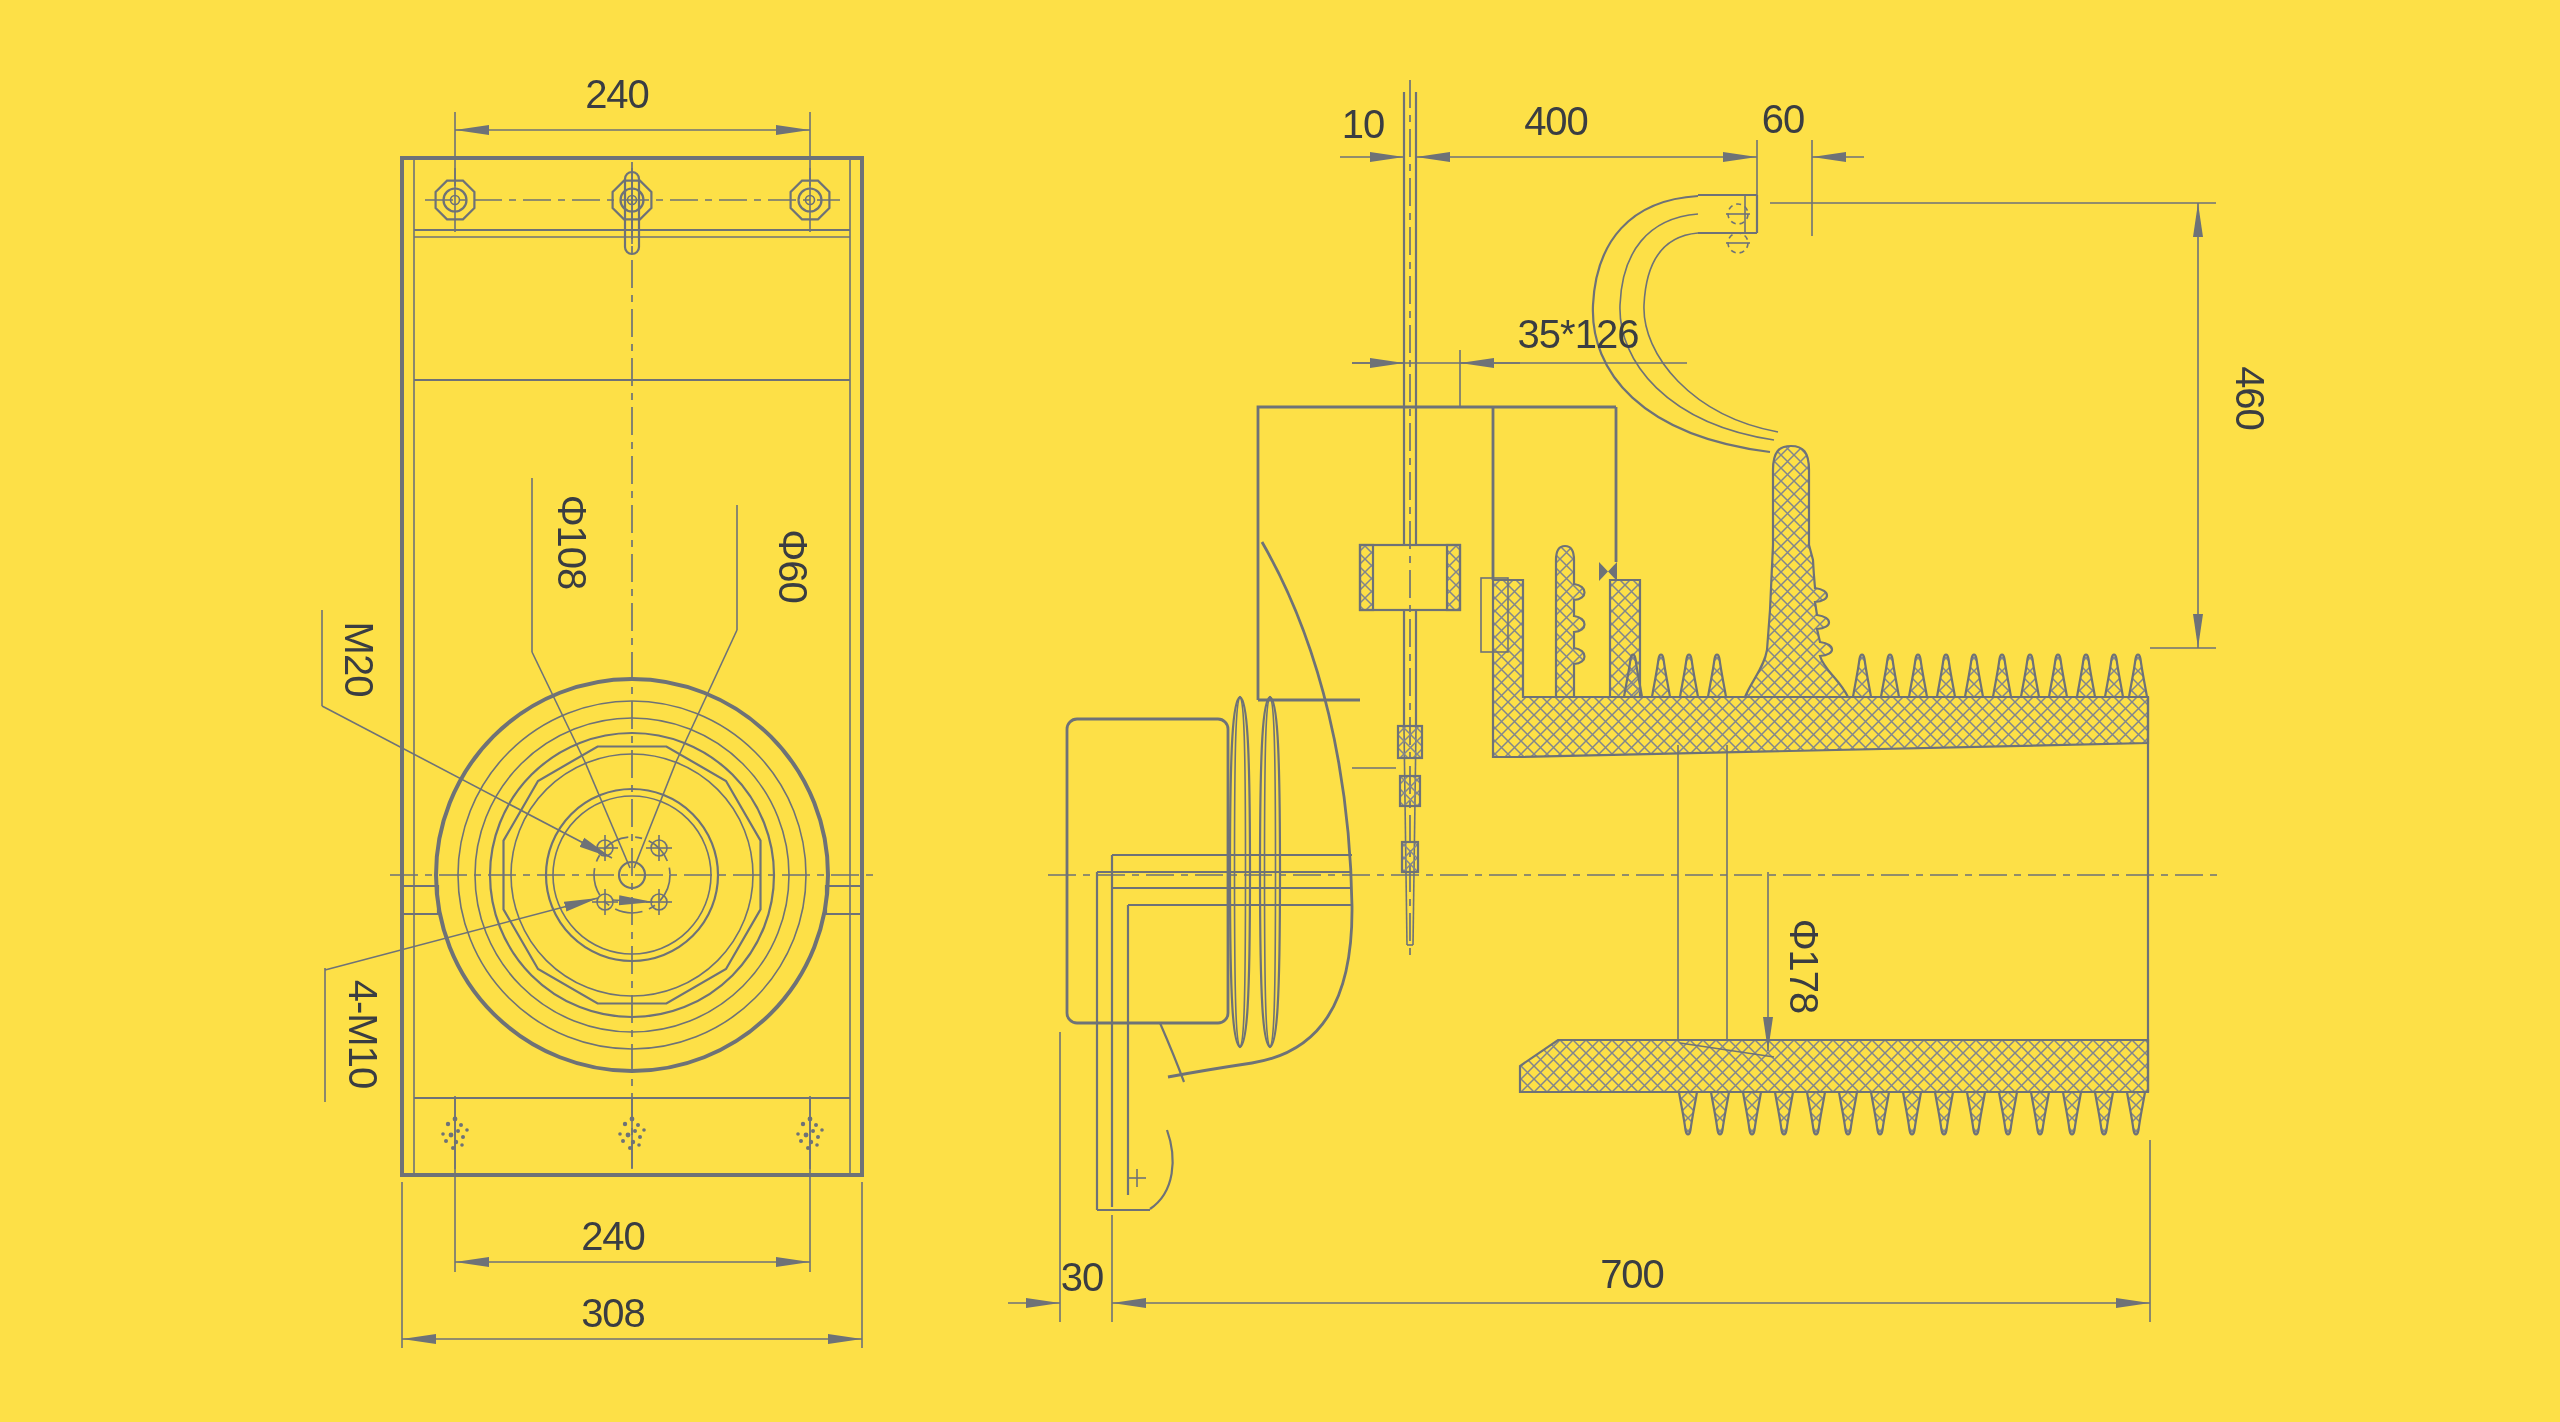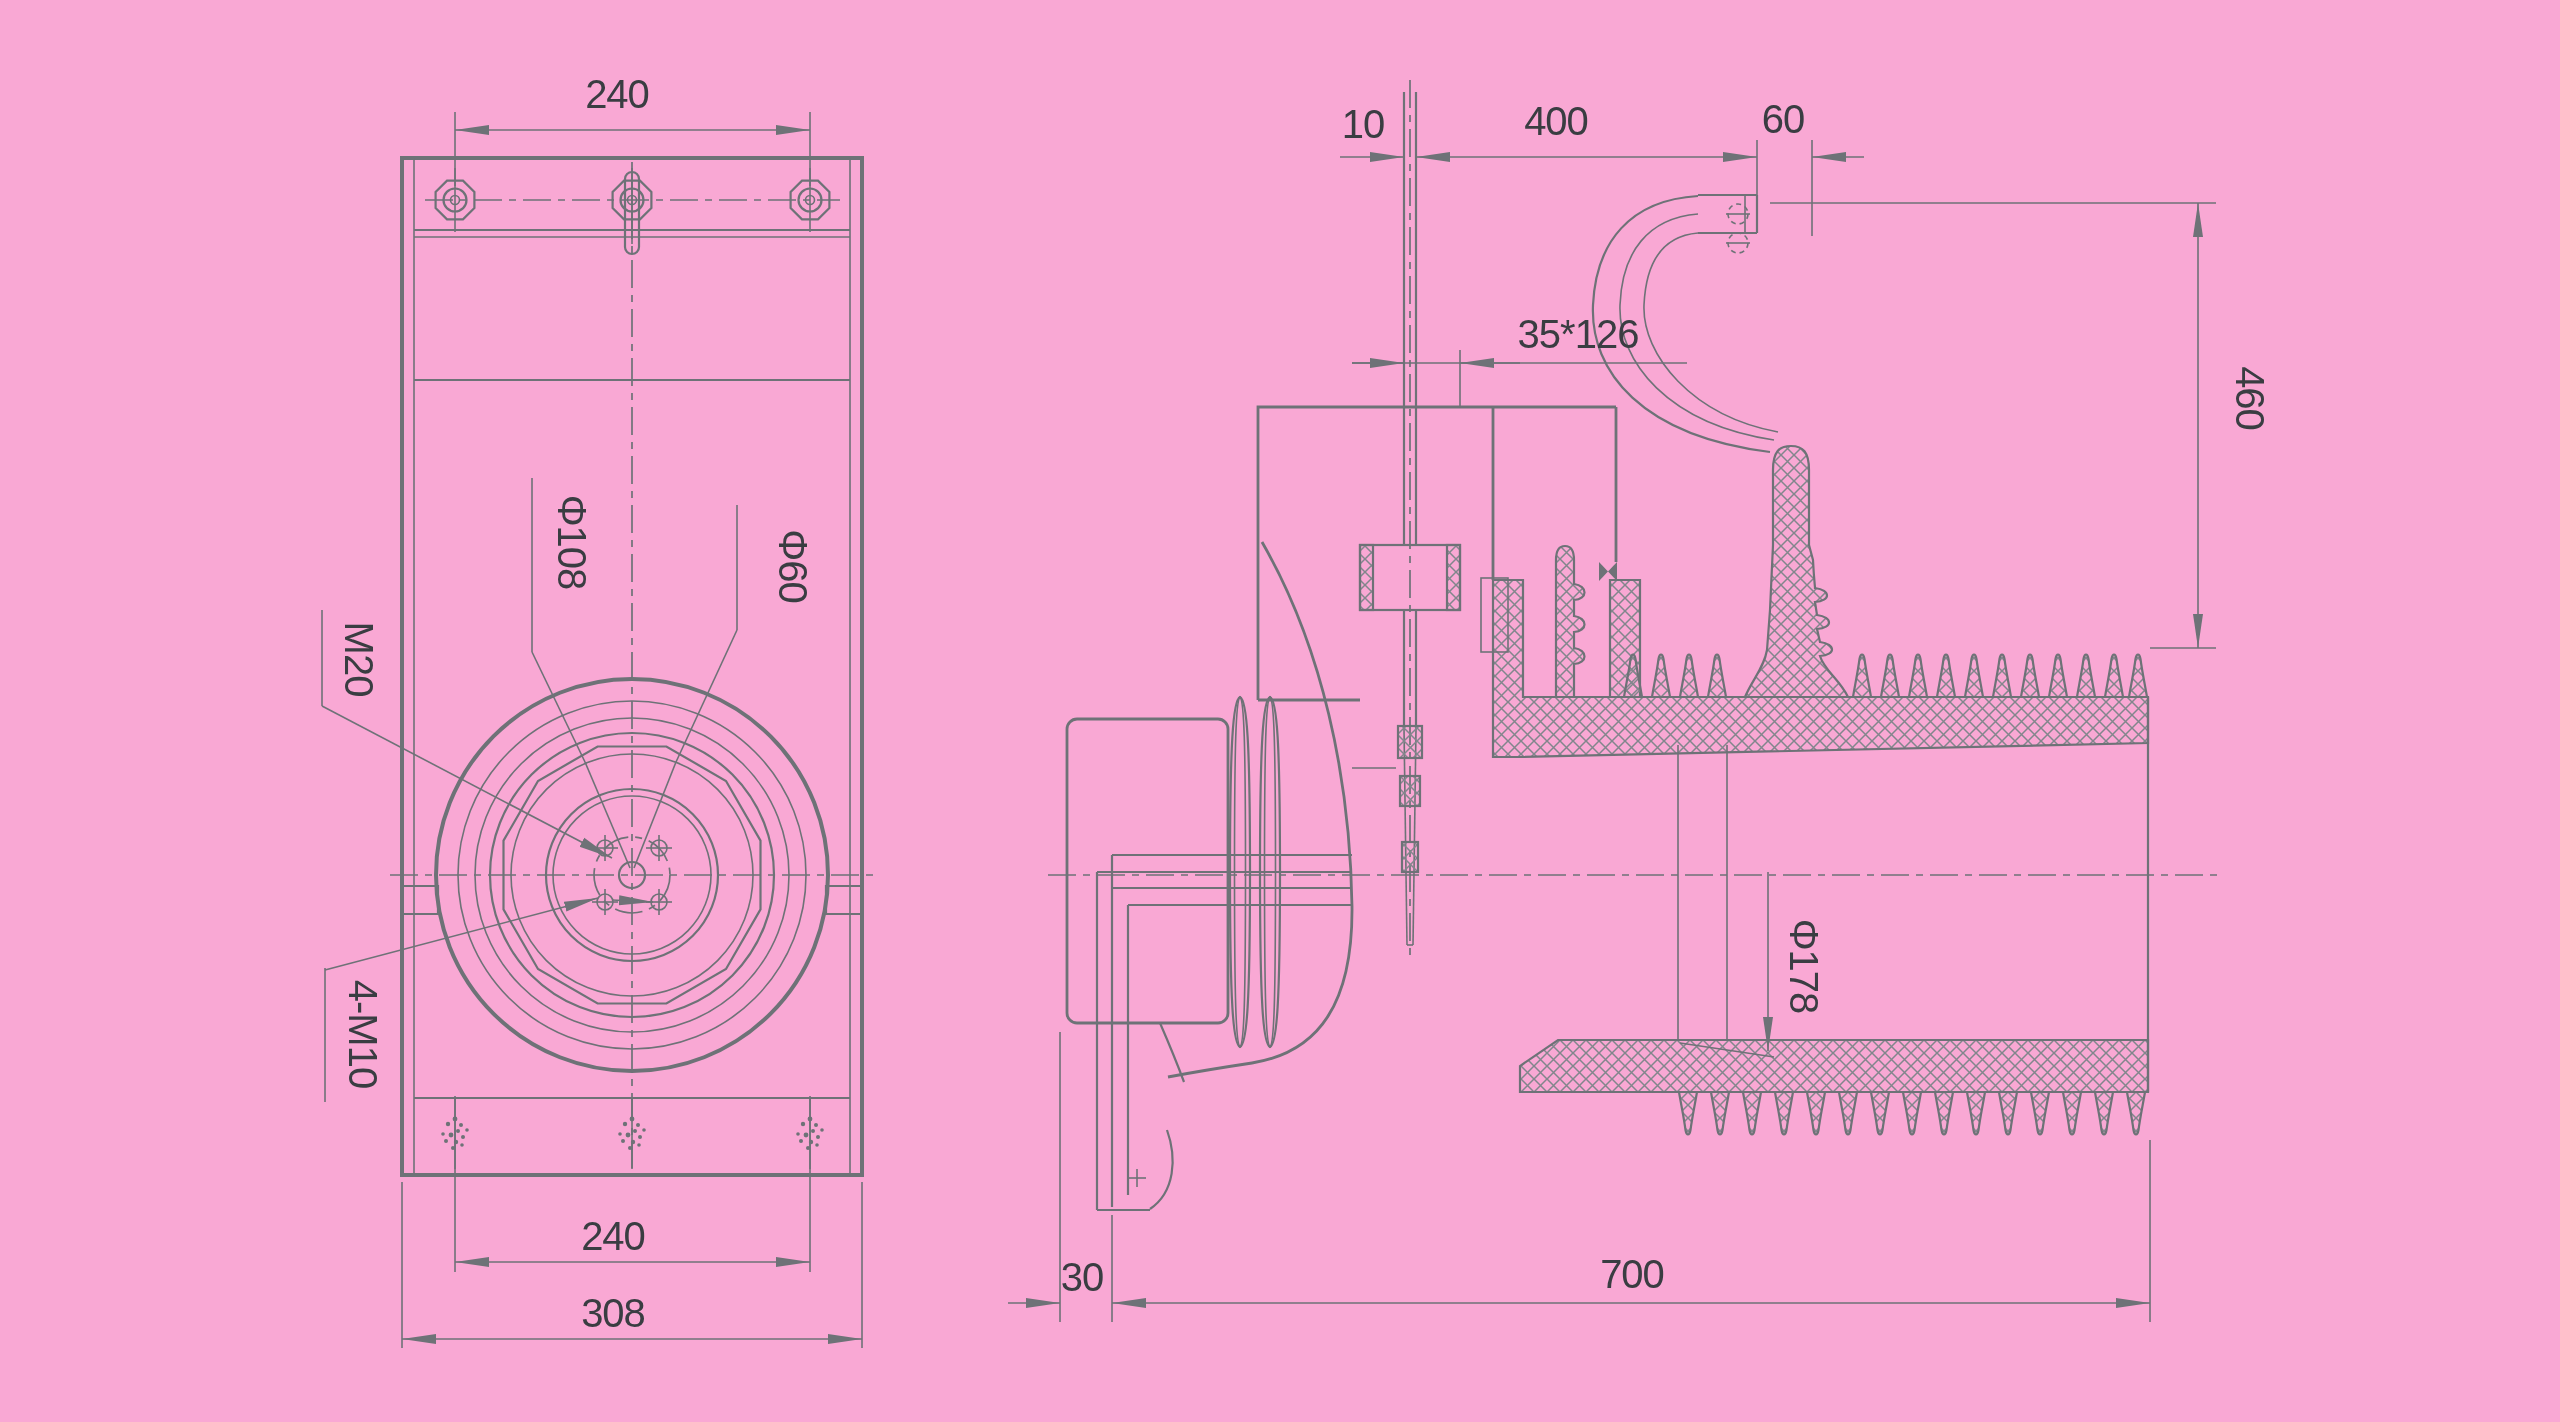--- a/index.html
+++ b/index.html
@@ -1,16 +1,16 @@
 <!DOCTYPE html>
 <html><head>
 <meta charset="utf-8">
 <style>
   html,body{margin:0;padding:0;background:#ffffff;}
-  .stage{width:2560px;height:1422px;background:#f9a8d4;position:relative;overflow:hidden;}
+  .stage{width:2560px;height:1422px;background:#fde047;position:relative;overflow:hidden;}
   svg{display:block;}
   text{font-family:"Liberation Sans","DejaVu Sans",sans-serif;fill:#3a3d42;}
   .dim{font-size:40px;letter-spacing:-1px;}
   .ln{stroke:#6e7277;fill:none;}
   .w4{stroke-width:4px;}
   .w28{stroke-width:2.8px;}
   .w22{stroke-width:2.2px;}
   .w16{stroke-width:1.6px;}
   .cl{stroke:#6e7277;fill:none;stroke-width:1.7px;stroke-dasharray:28 7 7 7;}
   .dash{stroke-dasharray:5 4;}

